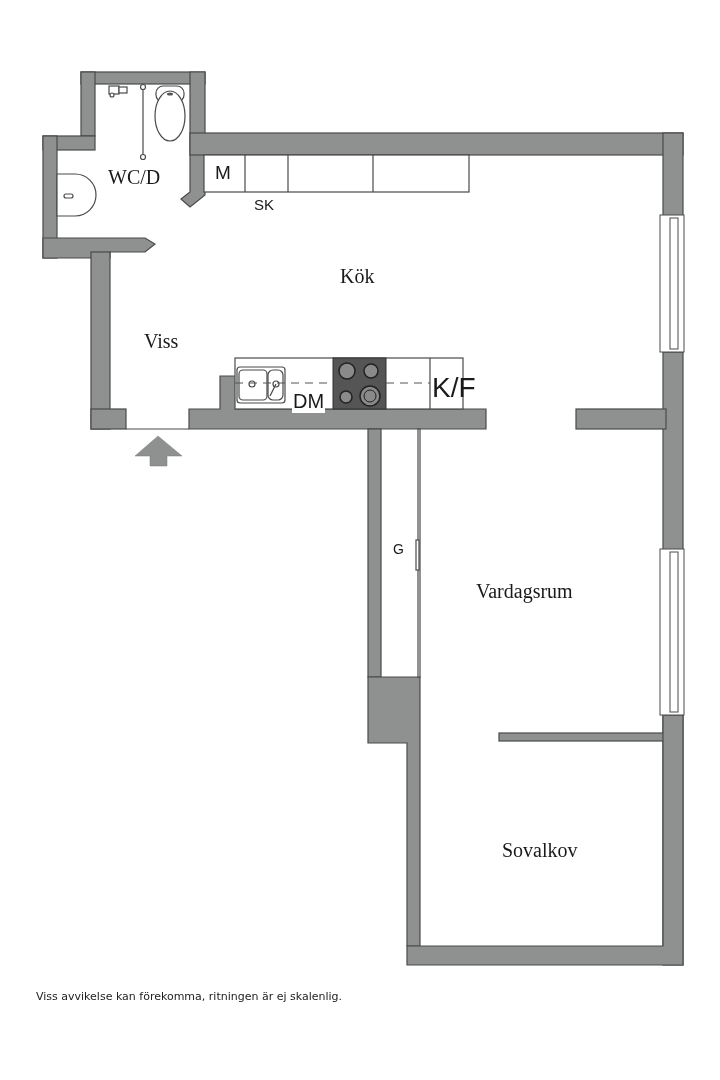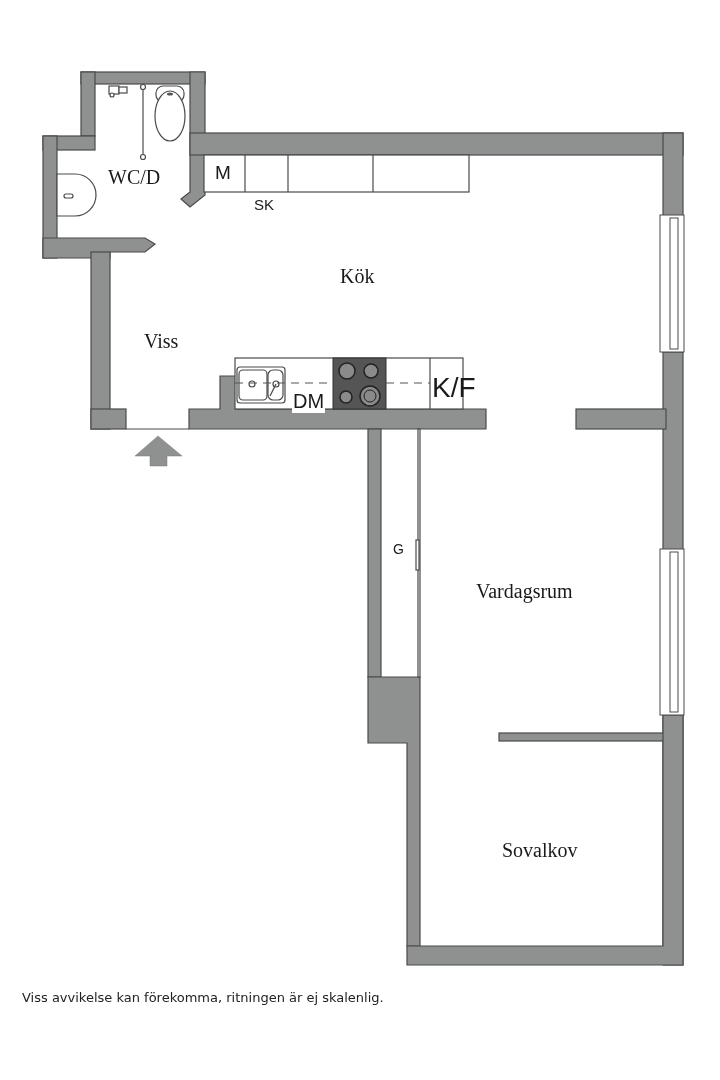--- a/index.html
+++ b/index.html
@@ -5,21 +5,21 @@
   html, body { margin: 0; padding: 0; background: #ffffff; }
   body { width: 720px; height: 1080px; position: relative; overflow: hidden; font-family: "DejaVu Sans", sans-serif; }
   svg.plan { position: absolute; left: 0; top: 0; }
   .wall { fill: #8f9191; stroke: #4a4a4a; stroke-width: 1.2; }
   .fixture { fill: #ffffff; stroke: #4a4a4a; stroke-width: 1.2; }
   .thin { fill: none; stroke: #4a4a4a; stroke-width: 1.2; }
   .win { fill: #ffffff; stroke: #4a4a4a; stroke-width: 1; }
   .dash { stroke: #555; stroke-width: 1.2; stroke-dasharray: 8 6; fill: none; }
   .room-label { position: absolute; color: #1a1a1a; font-family: Liberation Serif, serif; font-size: 20px; white-space: nowrap; }
   .app-label { position: absolute; color: #1a1a1a; font-family: "Liberation Sans", sans-serif; white-space: nowrap; }
-  .footer { position: absolute; left: 22px; top: 990px; font-size: 13px; color: #222; font-family: "DejaVu Sans", sans-serif; }
+  .footer { position: absolute; left: 36px; top: 990px; font-size: 11px; color: #222; font-family: "DejaVu Sans", sans-serif; }
 </style>
 </head>
 <body>
 
 <svg class="plan" width="720" height="1080" viewBox="0 0 720 1080" xmlns="http://www.w3.org/2000/svg">
 
   <g>
 
     <rect class="wall" x="81" y="72" width="124" height="12"></rect>
 

